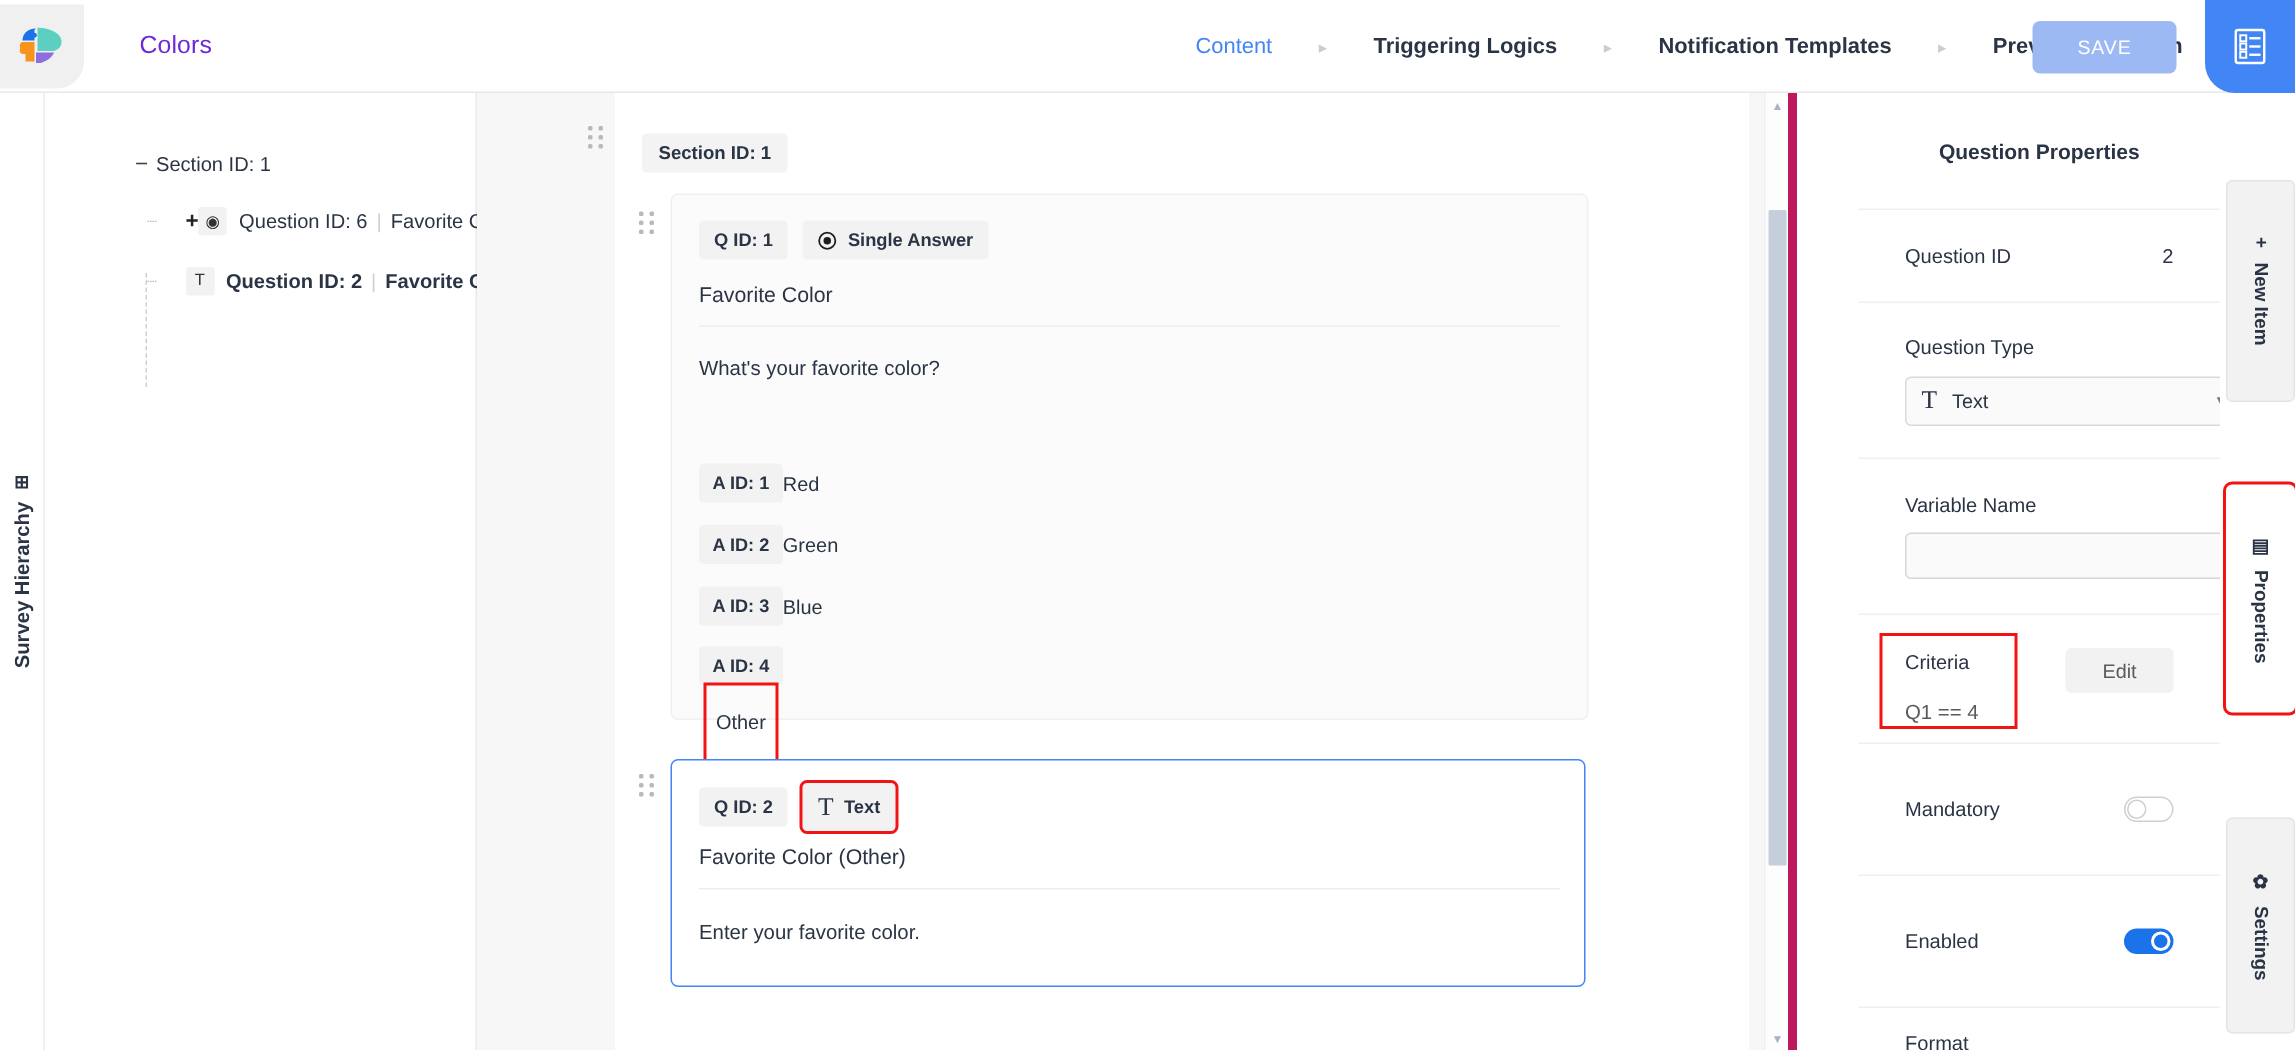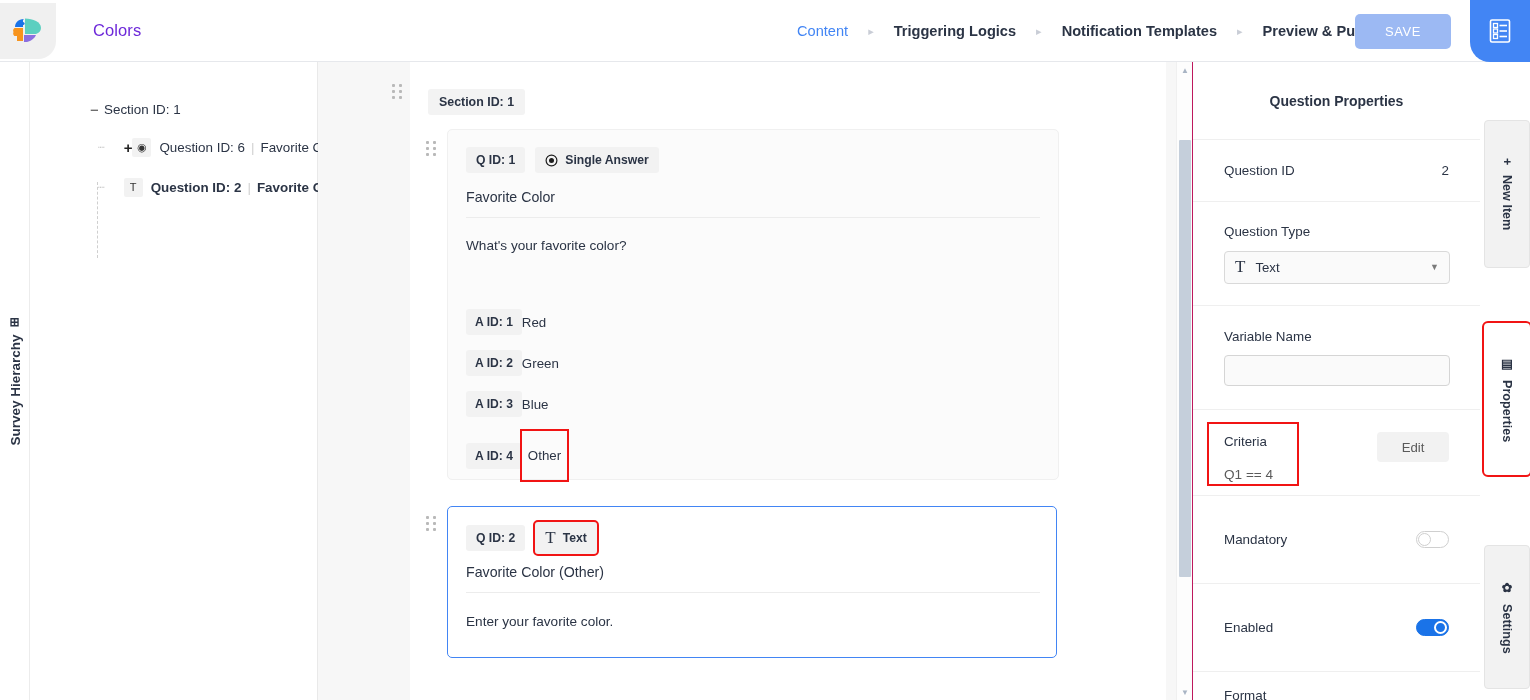--- a/index.html
+++ b/index.html
@@ -24,21 +24,21 @@
     display: flex; align-items: center; justify-content: center;
     flex: 0 0 auto;
   }
   .brain { width: 34px; height: 28px; display:block; }
   .app-title {
     margin-left: 37px; font-size: 16.5px; color: #6d28d9; letter-spacing: .1px;
   }
 
   .nav {
     position: absolute; left: 795px; top: 0; height: 62px;
-    display: flex; align-items: center; gap: 2px;
+    display: flex; align-items: center; gap: 13px;
   }
   .nav-item {
     font-size: 14.6px; font-weight: 600; color: #2b3445;
     padding: 0 2px; white-space: nowrap; cursor: pointer;
   }
   .nav-item.active { color: #4285f4; font-weight: 500; }
   .nav-sep {
     color: #c9cdd6; font-size: 11px; margin: 0 16px; user-select: none;
   }
 
@@ -156,21 +156,21 @@
   }
   .vscroll .arrow.up { top: 0; }
   .vscroll .arrow.down { bottom: 0; }
   .vscroll .thumb {
     position: absolute; left: 2px; width: 12px; background: #c5cfdb; border-radius: 1px;
   }
 
   
   .props {
     position: absolute; left: 1192px; top: 62px; width: 288px; height: 638px;
-    background: #ffffff; border-left: 1px solid #be185d;
+    background: #ffffff; border-left: 6px solid #be185d; padding-left: 41px;
   }
   .props-title {
     height: 78px; display: flex; align-items: center; justify-content: center;
     font-size: 14px; font-weight: 700; color: #2b3445;
     border-bottom: 1px solid #efefef;
   }
   .prow {
     position: relative; padding: 0 31px;
     border-bottom: 1px solid #efefef;
     display: flex; align-items: center;
@@ -356,21 +356,21 @@
     <span class="ans-txt">Red</span>
   </div>
   <div class="ans-row" style="left:466px; top:350px;">
     <span class="ans-id">A ID: 2</span>
     <span class="ans-txt">Green</span>
   </div>
   <div class="ans-row" style="left:466px; top:391px;">
     <span class="ans-id">A ID: 3</span>
     <span class="ans-txt">Blue</span>
   </div>
-  <div class="ans-row" style="left:466px; top:431px;">
+  <div class="ans-row" style="left:466px; top:431px;flex-direction:column;">
     <span class="ans-id">A ID: 4</span>
     <span class="ans-txt redbox">Other</span>
   </div>
 
   <div class="drag-handle" style="left:426px; top:516px;">
     <i></i>
       <i></i>
       <i></i>
       <i></i>
       <i></i>

